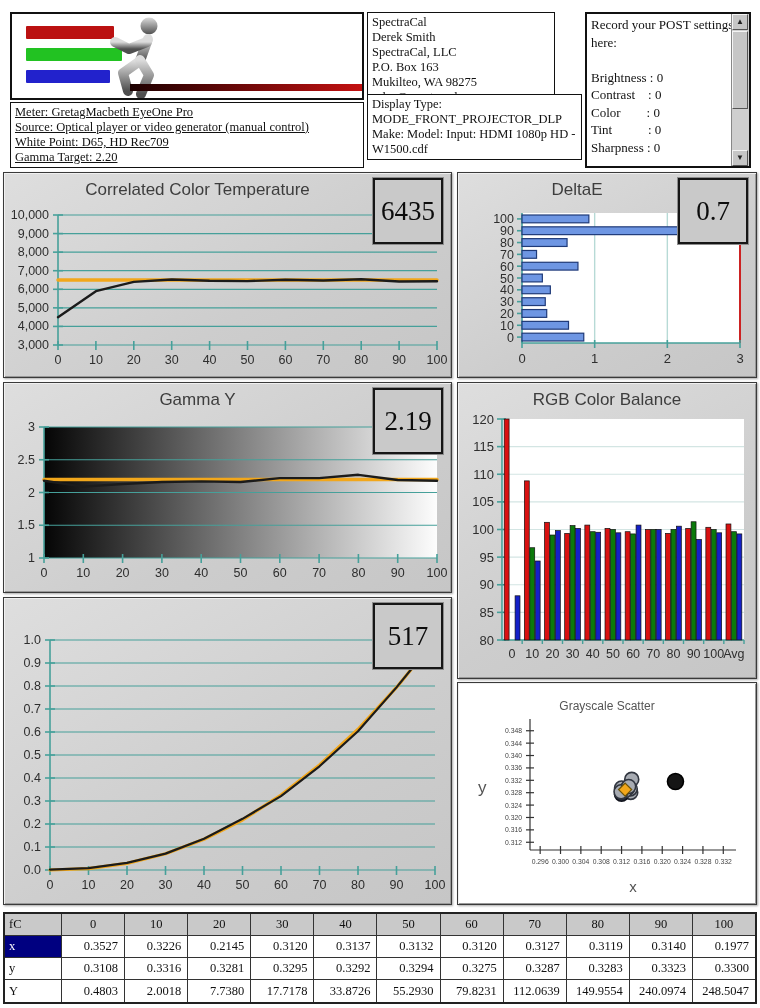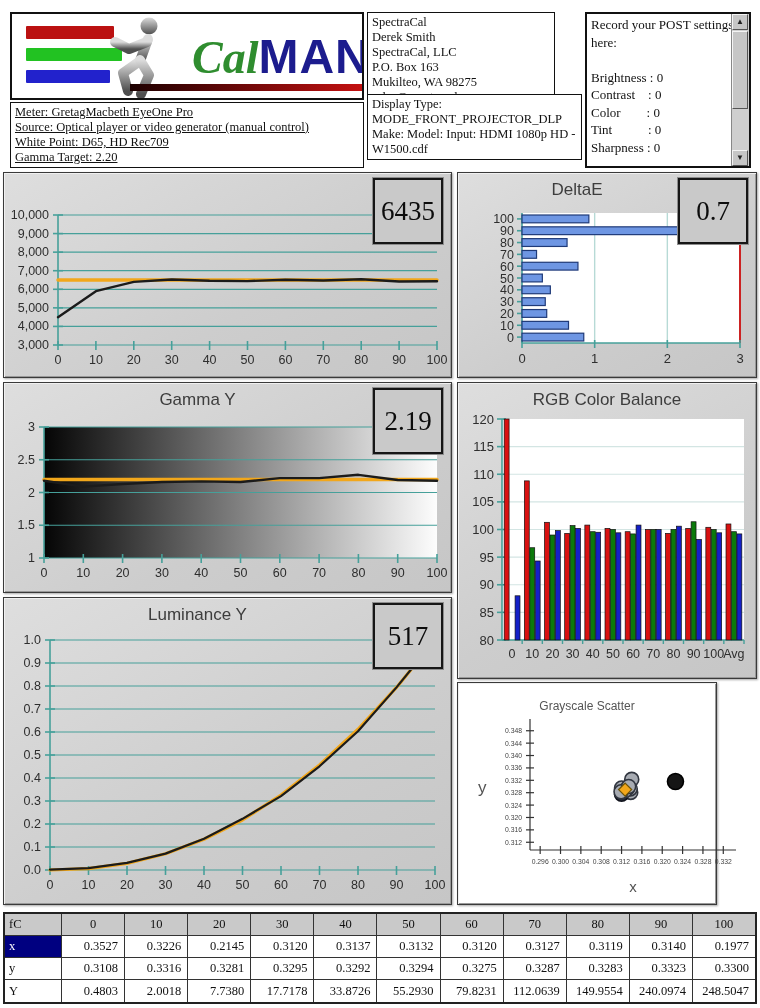--- a/index.html
+++ b/index.html
@@ -85,21 +85,20 @@
         </defs>
         <circle cx="42" cy="10" r="8.5" fill="url(#mg)"></circle>
         <g fill="none" stroke="url(#mg)" stroke-width="10" stroke-linecap="round" stroke-linejoin="round">
           <path d="M41 23 L33 45"></path>
           <path d="M40 26 L22 33 L8 26"></path>
           <path d="M33 45 L16 57 L21 75"></path>
           <path d="M33 44 L42 59 L34 78"></path>
         </g>
       </svg>
     </div>
-    <div class="brand"><span class="cal">Cal</span><span class="man">MAN</span></div>
     <div class="logo-underline"></div>
   </div>
 
   <div class="hbox preline" style="left:10px;top:102px;width:354px;height:66px;border-width:1px;text-decoration:underline;">Meter: GretagMacbeth EyeOne Pro
 Source: Optical player or video generator (manual control)
 White Point: D65, HD Rec709
 Gamma Target: 2.20</div>
 
   <div class="hbox preline" style="left:367px;top:12px;width:188px;height:88px;border-width:1px;">SpectraCal
 Derek Smith
@@ -128,20 +127,21 @@
 Red    : 0
 Green : 0</div>
     <div class="sbar">
       <div class="sbtn" style="top:0;">▲</div>
       <div class="sthumb"></div>
       <div class="sbtn" style="bottom:0;">▼</div>
     </div>
   </div>
 
   <div class="panel" id="cct-panel" style="left:3px;top:172px;width:449px;height:206px;">
+    <div class="chart-title" style="padding-right:60px;box-sizing:border-box;">Correlated Color Temperature</div>
     <div class="value-box">6435</div>
     <div class="chart-body" id="chart-cct">
         <svg width="447" height="204">
           <line x1="54" y1="172" x2="433" y2="172" stroke="#46a09a" stroke-width="1.2"></line>
           <line x1="49" y1="172" x2="59" y2="172" stroke="#46a09a" stroke-width="1.6"></line>
           <text x="45" y="176" font-size="12.5" text-anchor="end" fill="#2e2e2e" font-family="Liberation Sans,sans-serif">3,000</text>
           <line x1="54" y1="153.42857142857144" x2="433" y2="153.42857142857144" stroke="#46a09a" stroke-width="1.2"></line>
           <line x1="49" y1="153.42857142857144" x2="59" y2="153.42857142857144" stroke="#46a09a" stroke-width="1.6"></line>
           <text x="45" y="157.42857142857144" font-size="12.5" text-anchor="end" fill="#2e2e2e" font-family="Liberation Sans,sans-serif">4,000</text>
           <line x1="54" y1="134.85714285714286" x2="433" y2="134.85714285714286" stroke="#46a09a" stroke-width="1.2"></line>
@@ -392,21 +392,20 @@
           <line x1="286" y1="257" x2="286" y2="261" stroke="#46a09a" stroke-width="1.4"></line>
           <text x="275.9166666666667" y="275" font-size="12.5" text-anchor="middle" fill="#2e2e2e" font-family="Liberation Sans,sans-serif">Avg</text>
           <rect x="268.01351351351354" y="140.975" width="4.905405405405405" height="116.025" fill="#d91111" stroke="#111" stroke-width="0.7"></rect>
           <rect x="273.463963963964" y="148.71000000000004" width="4.905405405405405" height="108.28999999999996" fill="#0b7a0b" stroke="#111" stroke-width="0.7"></rect>
           <rect x="278.91441441441447" y="150.91999999999996" width="4.905405405405405" height="106.08000000000004" fill="#1420c8" stroke="#111" stroke-width="0.7"></rect>
         </svg>
       </div>
   </div>
 
   <div class="panel" id="lum-panel" style="left:3px;top:597px;width:449px;height:308px;">
-    <div class="chart-title" style="padding-right:60px;box-sizing:border-box;">Luminance Y</div>
     <div class="value-box">517</div>
     <div class="chart-body" id="chart-lum">
         <svg width="447" height="306">
           <line x1="46" y1="272" x2="431" y2="272" stroke="#46a09a" stroke-width="1.2"></line>
           <line x1="41" y1="272" x2="51" y2="272" stroke="#46a09a" stroke-width="1.6"></line>
           <text x="37" y="276" font-size="12.5" text-anchor="end" fill="#2e2e2e" font-family="Liberation Sans,sans-serif">0.0</text>
           <line x1="46" y1="249" x2="431" y2="249" stroke="#46a09a" stroke-width="1.2"></line>
           <line x1="41" y1="249" x2="51" y2="249" stroke="#46a09a" stroke-width="1.6"></line>
           <text x="37" y="253" font-size="12.5" text-anchor="end" fill="#2e2e2e" font-family="Liberation Sans,sans-serif">0.1</text>
           <line x1="46" y1="226" x2="431" y2="226" stroke="#46a09a" stroke-width="1.2"></line>
@@ -458,21 +457,21 @@
           <line x1="392.5" y1="268" x2="392.5" y2="277" stroke="#46a09a" stroke-width="1.6"></line>
           <text x="392.5" y="291" font-size="12.5" text-anchor="middle" fill="#2e2e2e" font-family="Liberation Sans,sans-serif">90</text>
           <line x1="431" y1="268" x2="431" y2="277" stroke="#46a09a" stroke-width="1.6"></line>
           <text x="431" y="291" font-size="12.5" text-anchor="middle" fill="#2e2e2e" font-family="Liberation Sans,sans-serif">100</text>
           <polyline points="46,272 84.5,270.551 123,265.353 161.5,255.739 200,241.249 238.5,221.952 277,197.089 315.5,166.959 354,131.24 392.5,89.44900000000001 431,42" fill="none" stroke="#f2a71b" stroke-width="3.2" stroke-linejoin="round" stroke-linecap="round"></polyline>
           <polyline points="46,271.563 84.5,270.137 123,264.847 161.5,255.601 200,240.651 238.5,220.825 277,198.12400000000002 315.5,168.26999999999998 354,133.218 392.5,89.357 431,42" fill="none" stroke="#1b1b1b" stroke-width="2.2" stroke-linejoin="round" stroke-linecap="round"></polyline>
         </svg>
       </div>
   </div>
 
-  <div class="panel" id="scatter-panel" style="left:457px;top:682px;width:260px;height:223px;">
+  <div class="panel" id="scatter-panel" style="left:457px;top:682px;width:300px;height:223px;">
     <div class="chart-title">Grayscale Scatter</div>
     <div class="chart-body" id="chart-scatter">
         <svg width="298" height="221">
           <line x1="72" y1="36" x2="72" y2="167" stroke="#333" stroke-width="1.2"></line>
           <line x1="72" y1="167" x2="278" y2="167" stroke="#333" stroke-width="1.2"></line>
           <line x1="68" y1="159.2560975609756" x2="76" y2="159.2560975609756" stroke="#333" stroke-width="1.2"></line>
           <text x="64" y="161.7560975609756" font-size="6.8" text-anchor="end" fill="#444" font-family="Liberation Sans,sans-serif">0.312</text>
           <line x1="68" y1="146.86585365853657" x2="76" y2="146.86585365853657" stroke="#333" stroke-width="1.2"></line>
           <text x="64" y="149.36585365853657" font-size="6.8" text-anchor="end" fill="#444" font-family="Liberation Sans,sans-serif">0.316</text>
           <line x1="68" y1="134.47560975609753" x2="76" y2="134.47560975609753" stroke="#333" stroke-width="1.2"></line>

